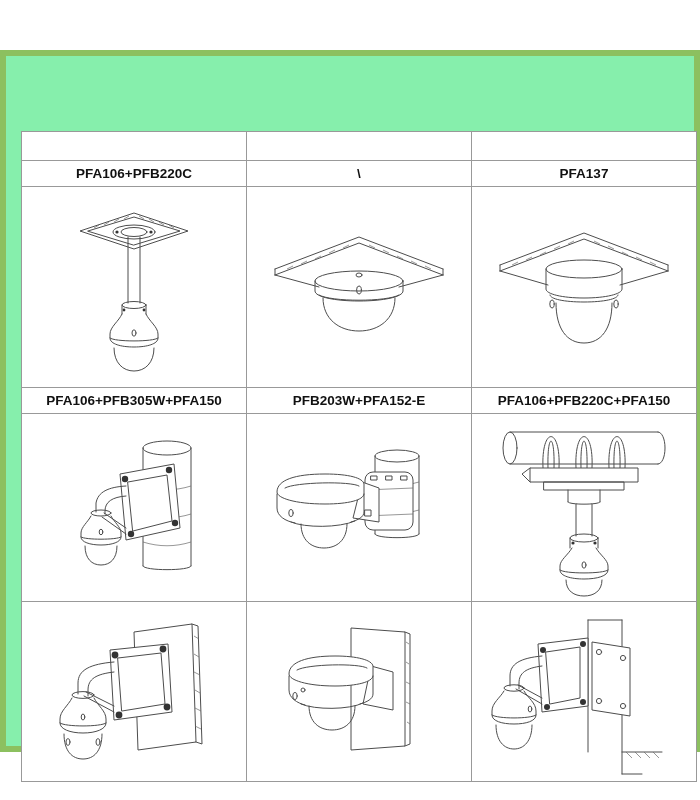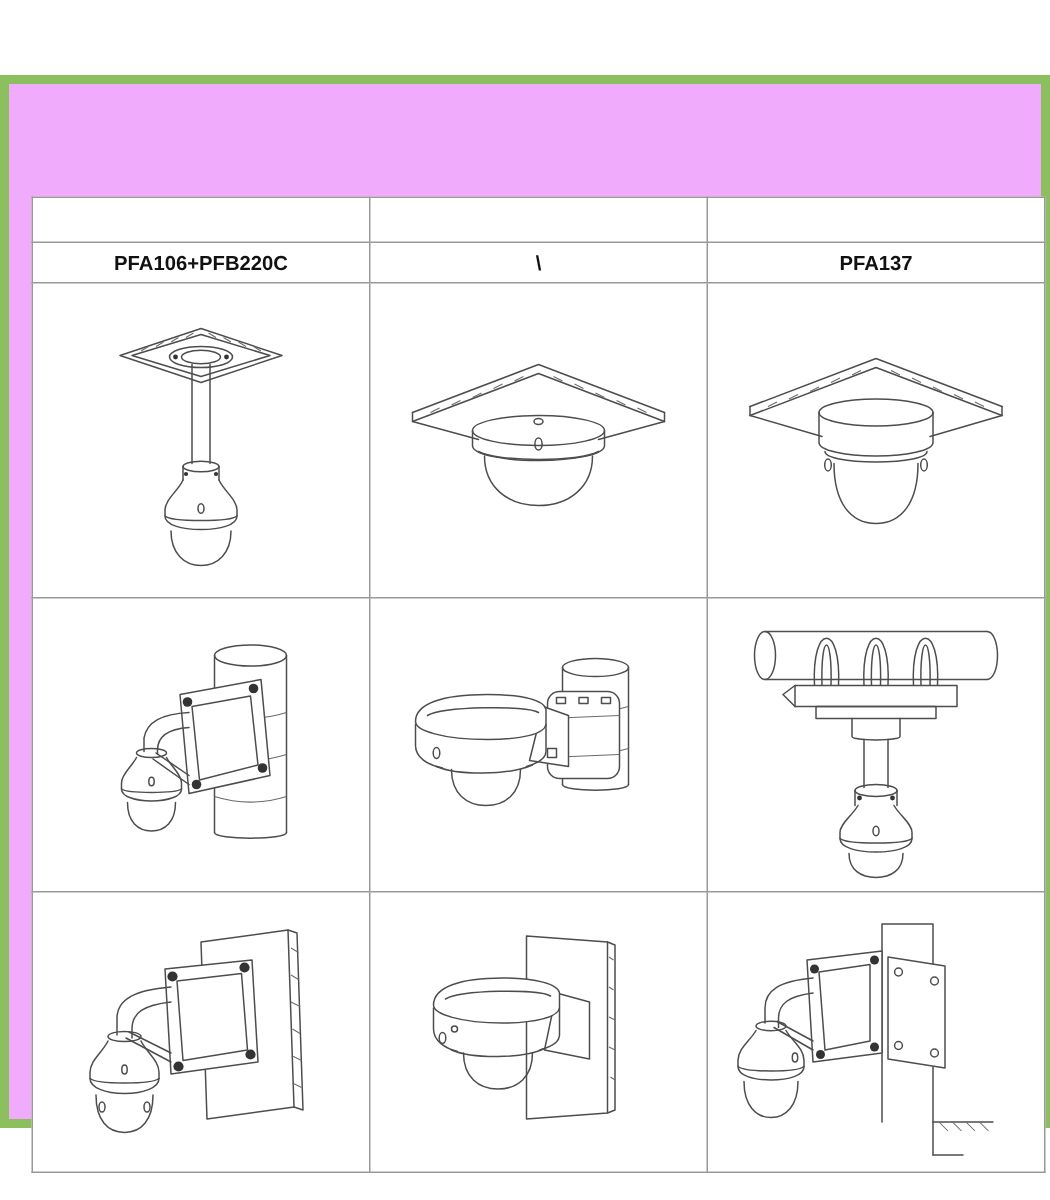--- a/index.html
+++ b/index.html
@@ -2,21 +2,21 @@
 <html><head>
 <meta charset="utf-8">
 <style>
   html,body{margin:0;padding:0;background:#ffffff;}
   .page{
     position:relative;width:700px;height:800px;background:#ffffff;overflow:hidden;
     font-family:"Liberation Sans", sans-serif;
   }
   .frame{
     position:absolute;left:0;top:50px;width:700px;height:702px;
-    border:6px solid #8cc05f;box-sizing:border-box;background:#f0abfc;
+    border:6px solid #8cc05f;box-sizing:border-box;background:#86efac;
   }
   table.mounts{
     position:absolute;left:15px;top:75px;width:676px;height:651px;
     border-collapse:collapse;table-layout:fixed;background:#ffffff;
   }
   table.mounts td{
     border:1px solid #999999;padding:0;vertical-align:middle;text-align:center;
     overflow:hidden;
   }
   tr.header-row td{height:27px;}
@@ -108,20 +108,25 @@
             <path class="ln" d="M74,78 74,98 C74,103 90,107 112,107 C134,107 150,103 150,98 L150,78"></path>
             <path class="ln" d="M78,104 C78,108 92,111 112,111 C132,111 146,108 146,104"></path>
             <ellipse class="ln" cx="80" cy="113" rx="2.2" ry="4"></ellipse>
             <ellipse class="ln" cx="144" cy="113" rx="2.2" ry="4"></ellipse>
 
             <path class="ln" d="M84,112 C84,138 95,152 112,152 C129,152 140,138 140,112"></path>
           </svg>
         </td>
       </tr>
 
+      <tr class="label-row">
+        <td>PFA106+PFB305W+PFA150</td>
+        <td>PFB203W+PFA152-E</td>
+        <td>PFA106+PFB220C+PFA150</td>
+      </tr>
 
       <tr class="img-row-2">
         <td class="img-cell">
           <svg viewBox="0 0 224 180" preserveAspectRatio="xMidYMid meet">
 
             <ellipse class="fw" cx="145" cy="30" rx="24" ry="7"></ellipse>
             <path class="ln" d="M121,30 121,148 M169,30 169,148"></path>
             <path class="ln" d="M121,148 C121,153 169,153 169,148"></path>
             <path class="thin" d="M121,68 C137,73 153,73 169,68 M121,96 C137,101 153,101 169,96 M121,124 C137,129 153,129 169,124"></path>
 

